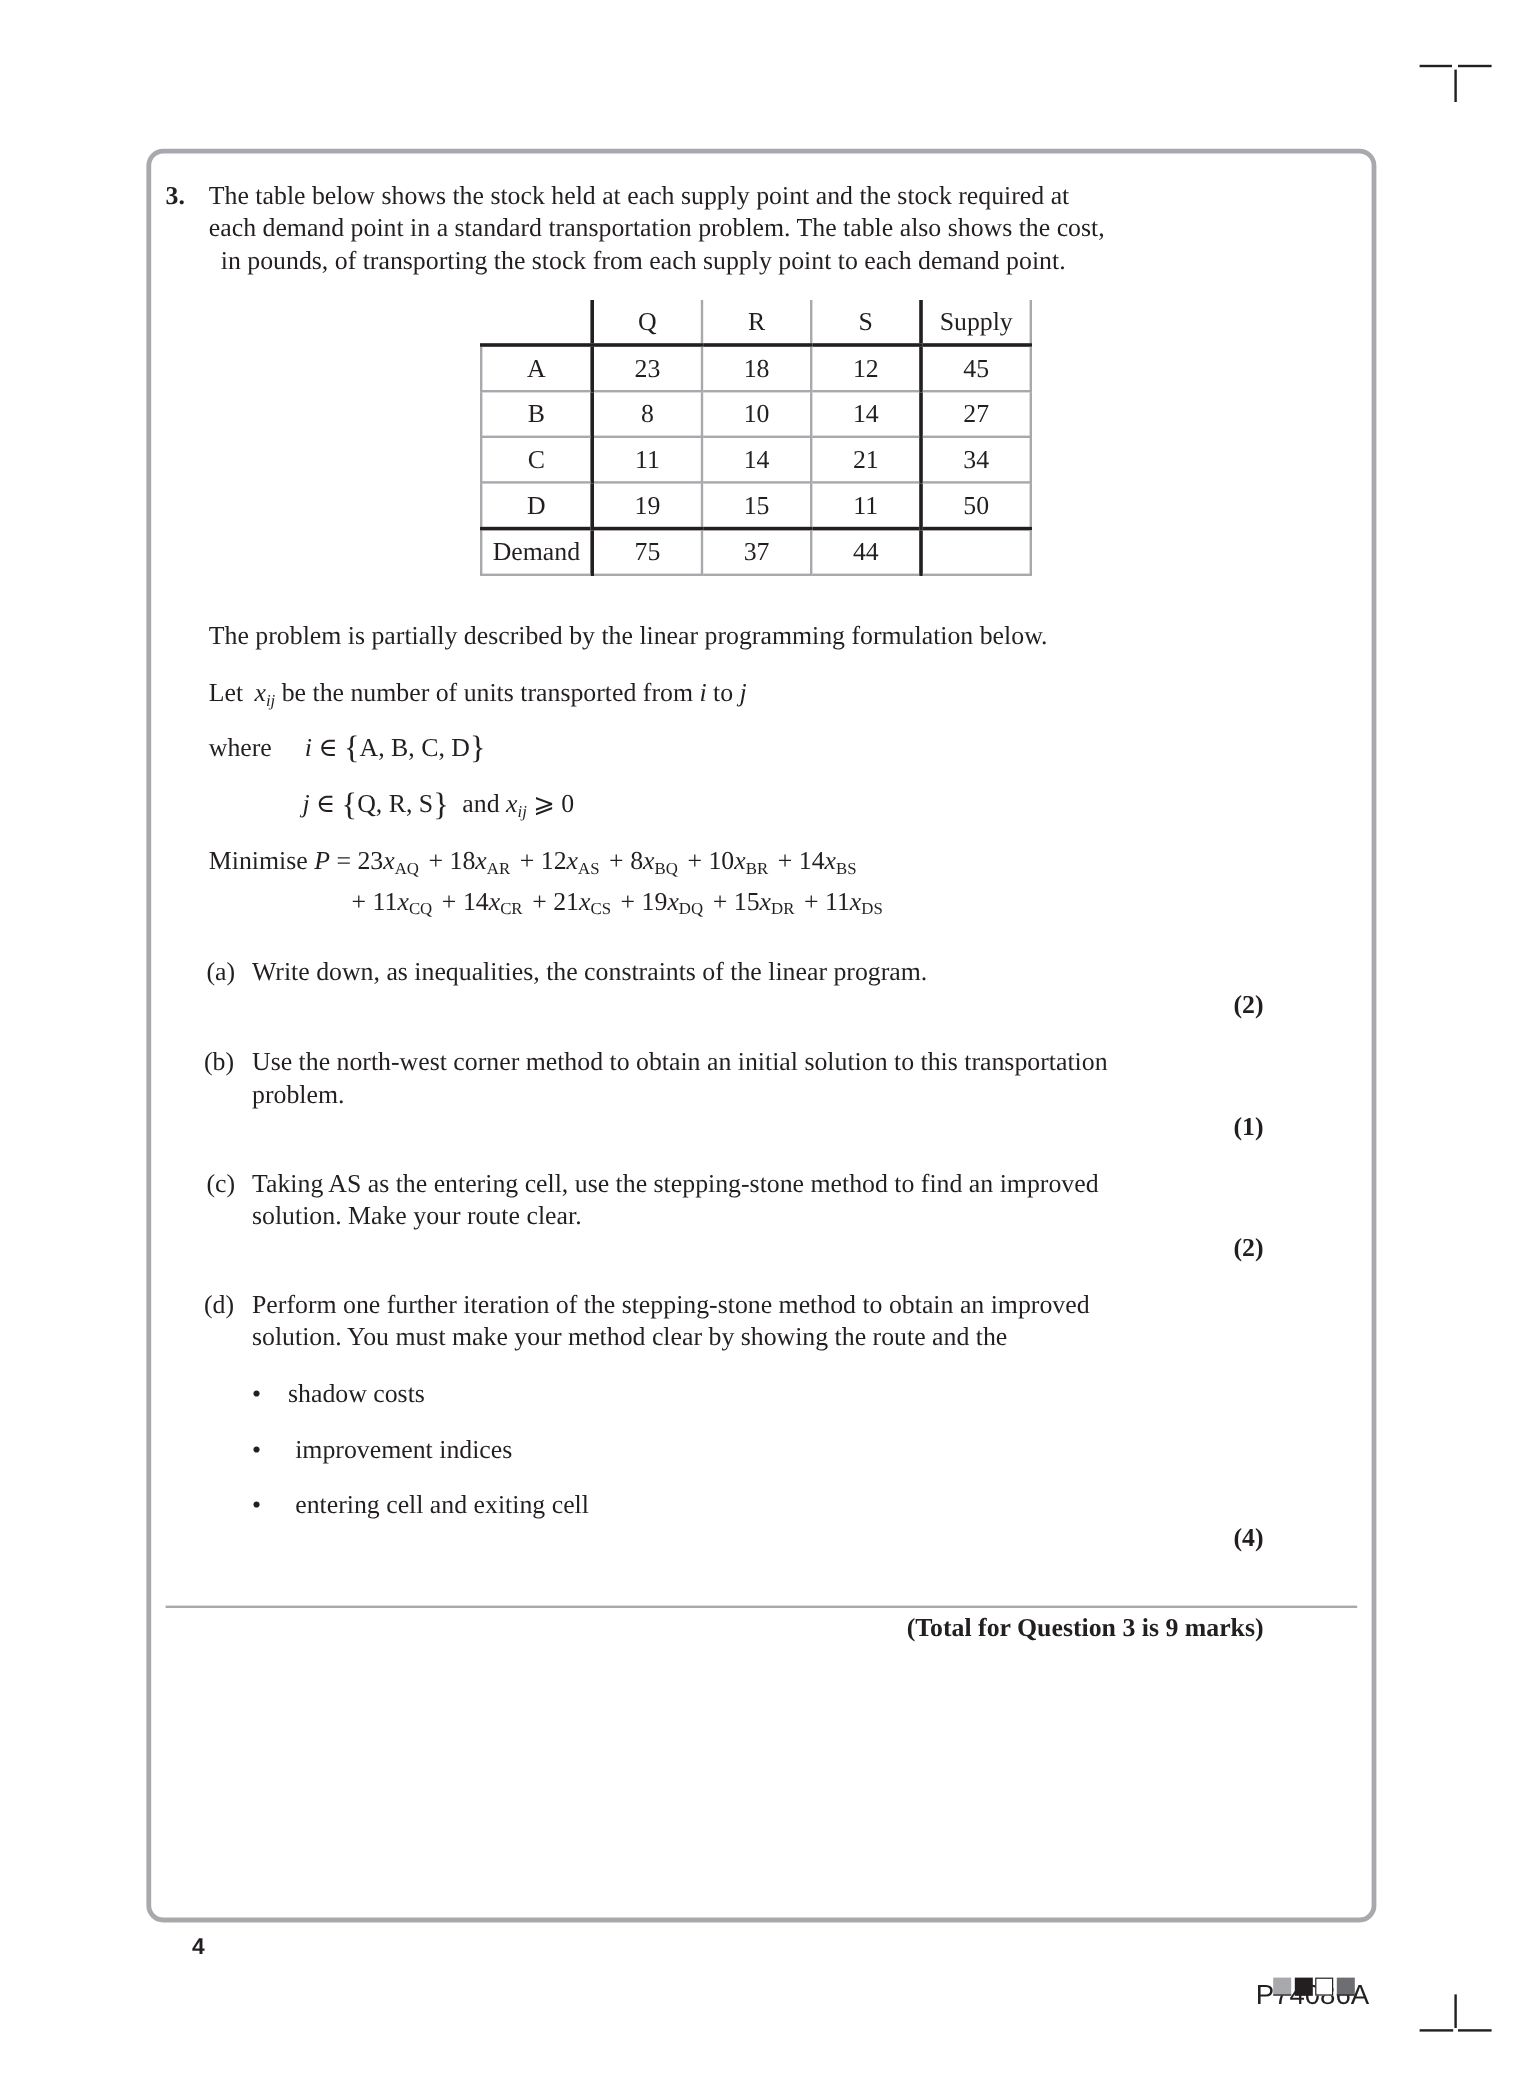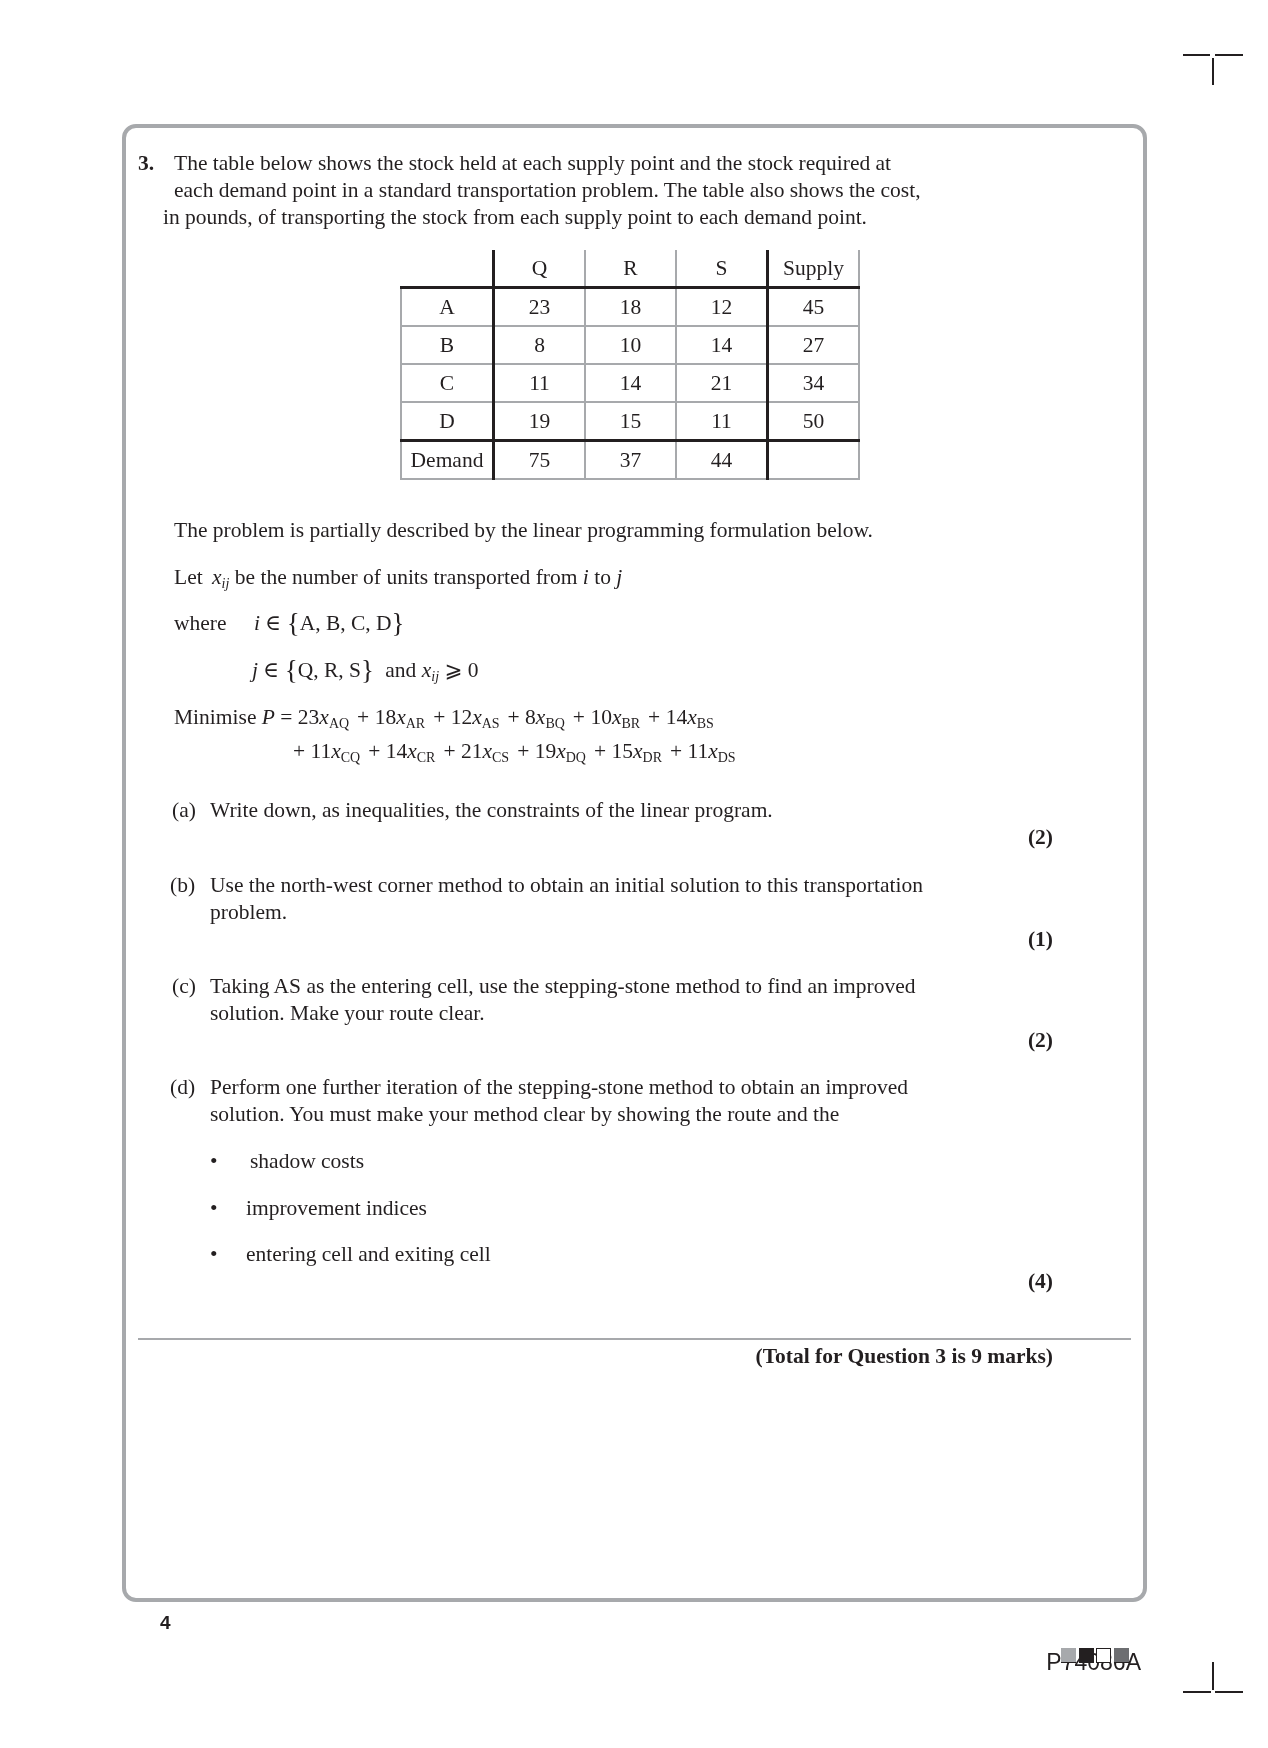--- a/index.html
+++ b/index.html
@@ -41,21 +41,21 @@
 <div class="crop-v" style="left:1212px;top:58px;height:27px;"></div>
 <div class="crop-v" style="left:1212px;top:1662px;height:28px;"></div>
 <div class="crop-h" style="left:1183px;top:1691px;width:28px;"></div>
 <div class="crop-h" style="left:1215px;top:1691px;width:28px;"></div>
 
 <div class="frame"></div>
 
 <div class="abs serif qnum" style="left:138px;top:150px;">3.</div>
 <div class="abs serif" style="left:174px;top:150px;">The table below shows the stock held at each supply point and the stock required at</div>
 <div class="abs serif" style="left:174px;top:177px;">each demand point in a standard transportation problem. The table also shows the cost,</div>
-<div class="abs serif" style="left:163px;top:204px;text-align:center;">in pounds, of transporting the stock from each supply point to each demand point.</div>
+<div class="abs serif" style="left:184px;top:204px;text-align:center;">in pounds, of transporting the stock from each supply point to each demand point.</div>
 
 <table class="tbl">
   <tbody>
       <tr class="hdr">
     <td class="stub stubcol"></td>
     <td class="thickL">Q</td>
     <td>R</td>
     <td>S</td>
     <td class="thickL">Supply</td>
   </tr>
@@ -142,21 +142,21 @@
 <div class="abs serif" style="left:172px;top:973px;">(c)</div>
 <div class="abs serif" style="left:210px;top:973px;">Taking AS as the entering cell, use the stepping-stone method to find an improved</div>
 <div class="abs serif" style="left:210px;top:1000px;">solution. Make your route clear.</div>
 <div class="abs serif mark" style="left:933px;top:1027px;">(2)</div>
 
 <div class="abs serif" style="left:170px;top:1074px;">(d)</div>
 <div class="abs serif" style="left:210px;top:1074px;">Perform one further iteration of the stepping-stone method to obtain an improved</div>
 <div class="abs serif" style="left:210px;top:1101px;">solution. You must make your method clear by showing the route and the</div>
 
 <div class="abs serif" style="left:210px;top:1148px;">•</div>
-<div class="abs serif" style="left:250px;top:1148px;">shadow costs</div>
+<div class="abs serif" style="left:240px;top:1148px;">shadow costs</div>
 <div class="abs serif" style="left:210px;top:1195px;">•</div>
 <div class="abs serif" style="left:246px;top:1195px;">improvement indices</div>
 <div class="abs serif" style="left:210px;top:1241px;">•</div>
 <div class="abs serif" style="left:246px;top:1241px;">entering cell and exiting cell</div>
 
 <div class="abs serif mark" style="left:933px;top:1268px;">(4)</div>
 
 <div class="abs serif" style="right:215px;top:1315px;font-weight:bold;margin-top:28px;">(Total for Question 3 is 9 marks)</div>
 <div class="sep"></div>
 

